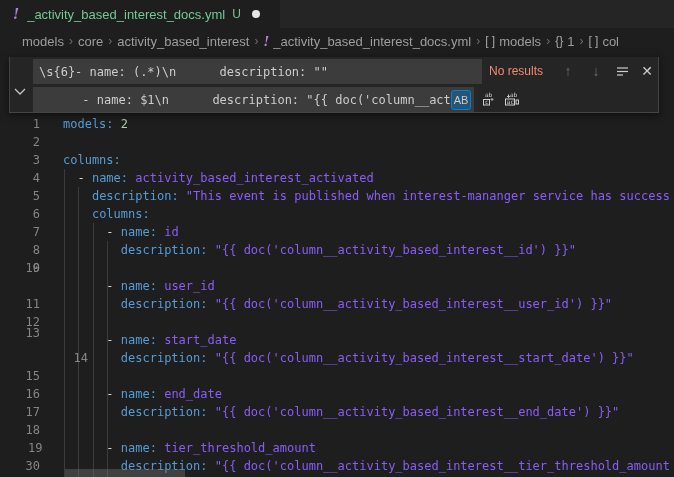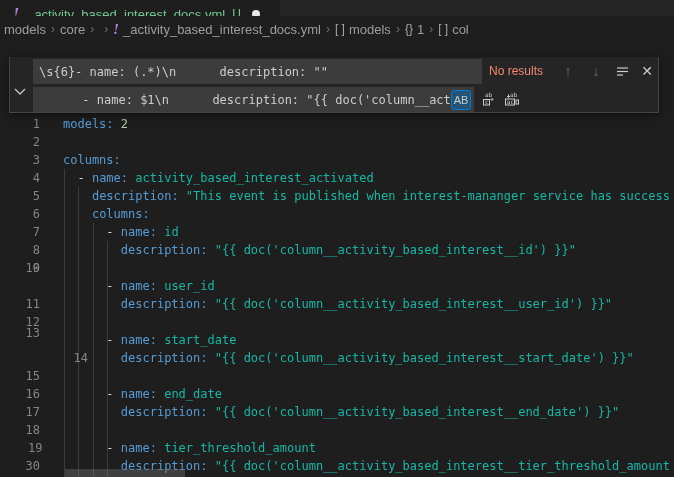--- a/index.html
+++ b/index.html
@@ -10,22 +10,22 @@
   
   .tabbar { position:absolute; left:0; top:0; width:674px; height:28px; background:#252526; }
   .tab { position:absolute; left:0; top:0; width:280px; height:28px; background:#1e1e1e;
          display:flex; align-items:center; padding:0 10px 0 13px; cursor:pointer; }
   .yaml-icon { color:#b180d7; font-weight:bold; font-size:14px; margin-right:8px; font-family:"DejaVu Serif", serif; font-style:italic; }
   .tab-name { color:#73c991; font-size:13px; white-space:nowrap; }
   .git-badge { color:#73c991; font-size:12px; margin-left:7px; }
   .mod-dot { width:8px; height:8px; border-radius:50%; background:#e6e6e6; margin-left:11px; }
 
   
-  .breadcrumbs { position:absolute; left:0; top:16px; width:674px; height:26px; background:#1e1e1e;
-                 display:flex; align-items:center; padding-left:4px; font-size:13px; color:#9d9d9d;
+  .breadcrumbs { position:absolute; left:0; top:28px; width:674px; height:26px; background:#1e1e1e;
+                 display:flex; align-items:center; padding-left:22px; font-size:13px; color:#9d9d9d;
                  white-space:nowrap; overflow:hidden; }
   .bc-item { display:flex; align-items:center; cursor:pointer; }
   .bc-sep { color:#6e6e6e; margin:0 5px; font-size:12px; }
   .bc-ico { margin-right:4px; font-size:12px; color:#a8a8a8; }
   .bc-ico.purple { color:#b180d7; font-weight:bold; font-family:"DejaVu Serif", serif; font-style:italic; font-size:13px; }
 
   
   .find-widget { position:absolute; left:9px; top:57px; width:650px; height:56px; background:#252526;
                  border:1px solid #454545; border-top:none; box-shadow:0 2px 8px rgba(0,0,0,.55); }
   .fw-chevron { position:absolute; left:2px; top:26px; width:16px; height:16px; color:#c5c5c5; cursor:pointer; }
@@ -50,21 +50,21 @@
   .btn-close { left:627px; top:4px; }
   .btn-replace { left:469px; top:32px; }
   .btn-replace-all { left:492px; top:32px; }
 
   
   .editor { position:absolute; left:0; top:54px; width:674px; height:423px; background:#1e1e1e; cursor:text; }
   .gutter-num { position:absolute; left:0; width:40px; text-align:right; height:18px; line-height:18px;
                 color:#858585; font-family:"DejaVu Sans Mono", monospace; font-size:12px; cursor:pointer; }
   .code-line { position:absolute; left:63px; right:0; height:18px; line-height:18px; white-space:pre;
                font-family:"DejaVu Sans Mono", monospace; font-size:12px; overflow:hidden; }
-  .tok-k { color:#569cd6; } .tok-s { color:#14b8a6;margin-top:8px; } .tok-n { color:#b5cea8; } .tok-p { color:#d4d4d4; }
+  .tok-k { color:#569cd6; } .tok-s { color:#8b5cf6;margin-top:8px; } .tok-n { color:#b5cea8; } .tok-p { color:#d4d4d4; }
   .indent-guide { position:absolute; width:1px; bottom:0; background:#3c3c3c; }
   .ig0 { left:64px;  top:115px; } .ig1 { left:78px; top:133px; }
   .ig2 { left:93px;  top:169px; } .ig3 { left:107px; top:187px; }
   .hscrollbar { position:absolute; left:65px; bottom:0; width:120px; height:8px;
                 background:rgba(121,121,121,.38); cursor:pointer; }
   svg { display:block; }
 </style>
 </head>
 <body>
 
@@ -81,20 +81,23 @@
 
   <div class="breadcrumbs">
       <span class="bc-item">
         <span>models</span>
       </span>
       <span class="bc-sep">›</span>
       <span class="bc-item">
         <span>core</span>
       </span>
       <span class="bc-sep">›</span>
+      <span class="bc-item">
+        <span>activity_based_interest</span>
+      </span>
       <span class="bc-sep">›</span>
       <span class="bc-item">
         <span class="bc-ico purple">!</span>
         <span>_activity_based_interest_docs.yml</span>
       </span>
       <span class="bc-sep">›</span>
       <span class="bc-item">
         <span class="bc-ico">[ ]</span>
         <span>models</span>
       </span>

